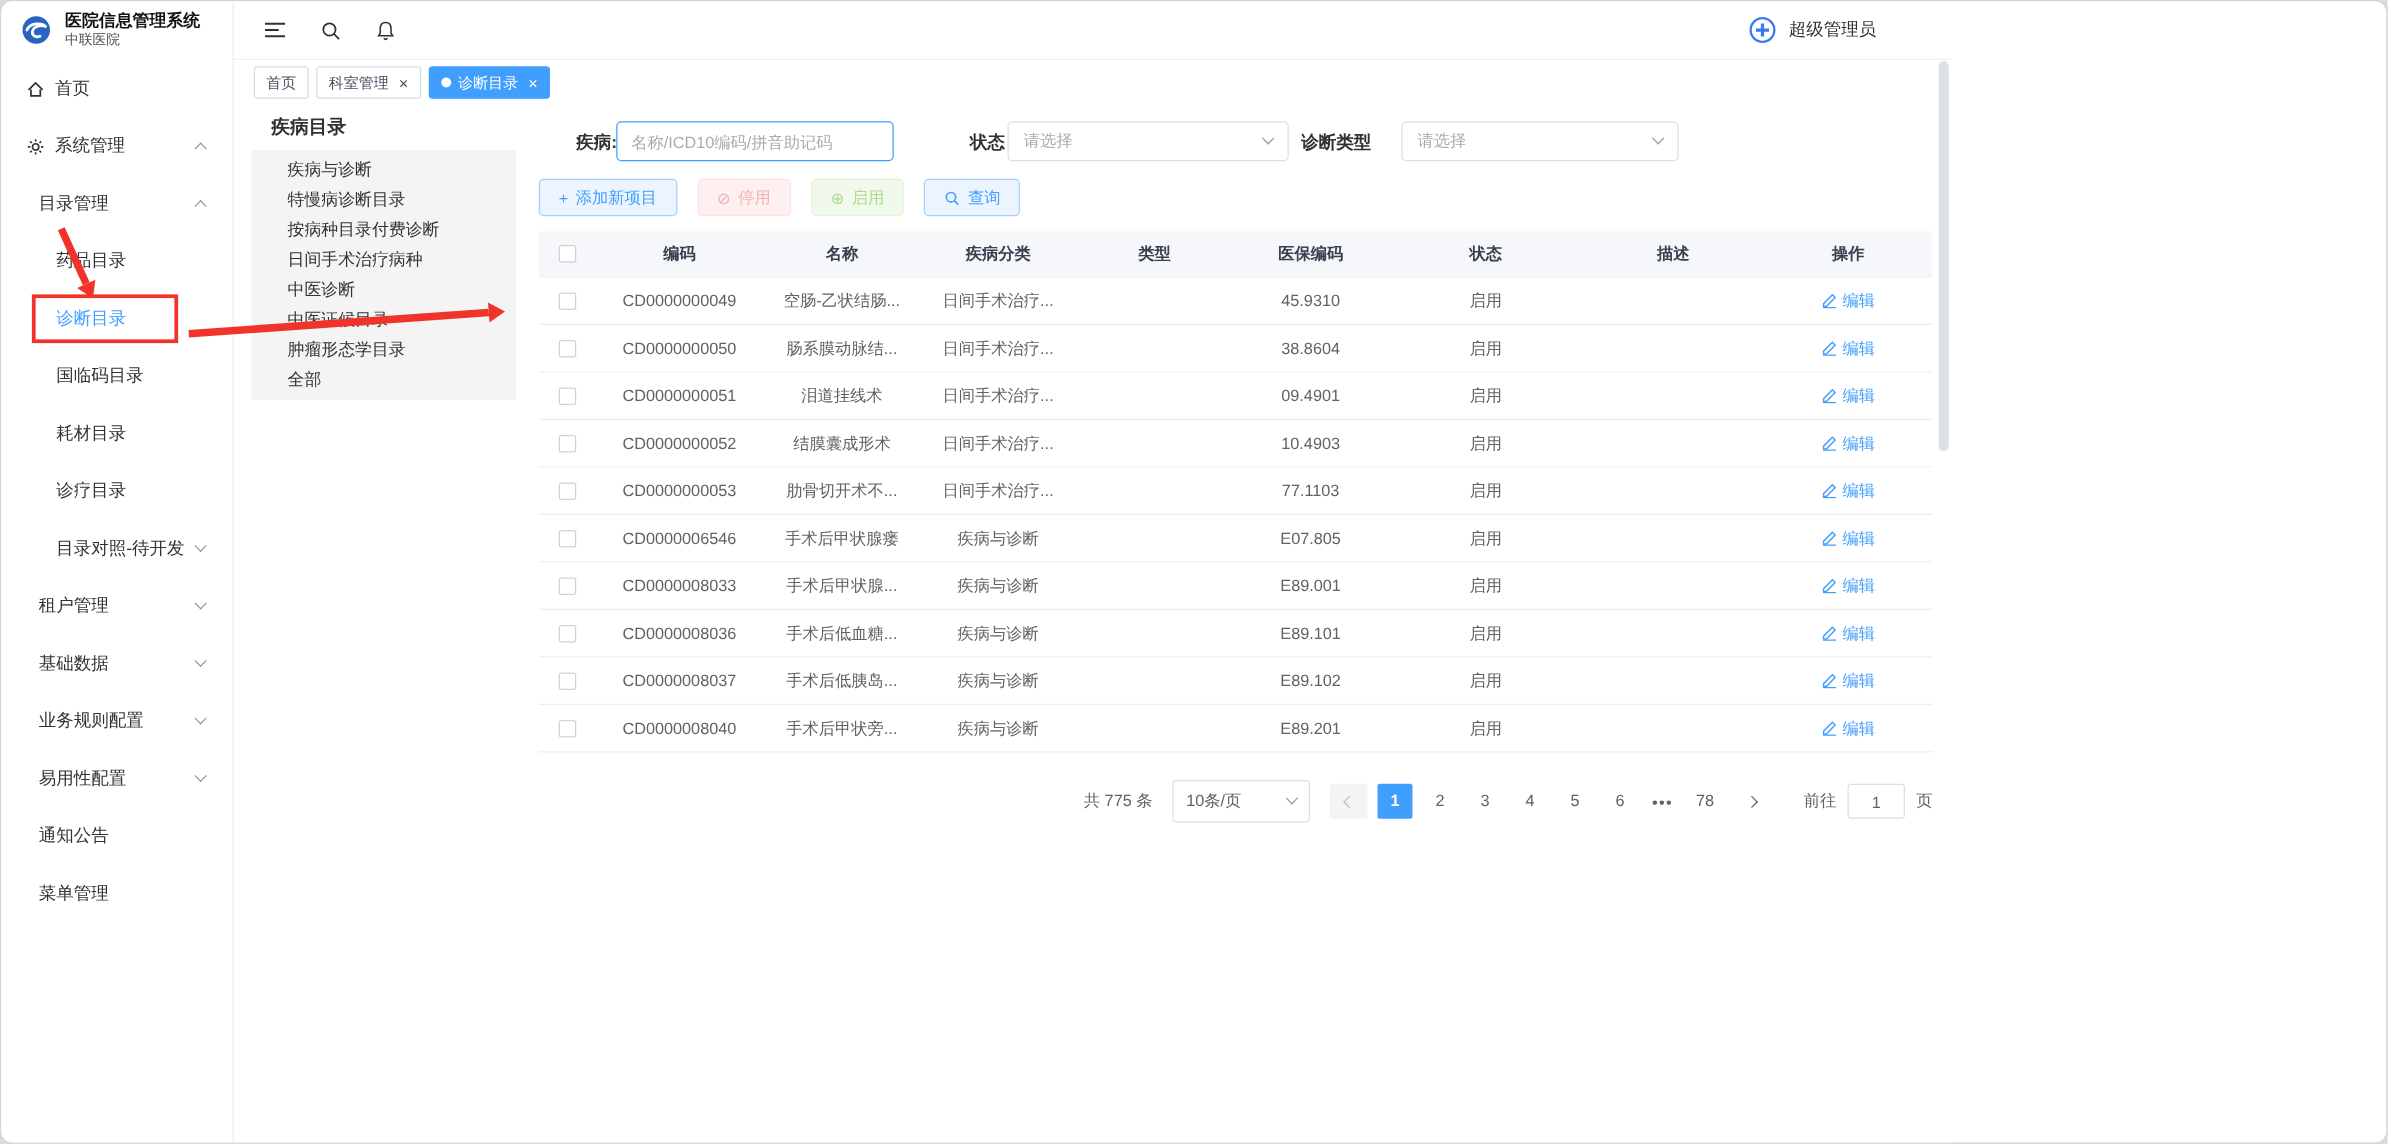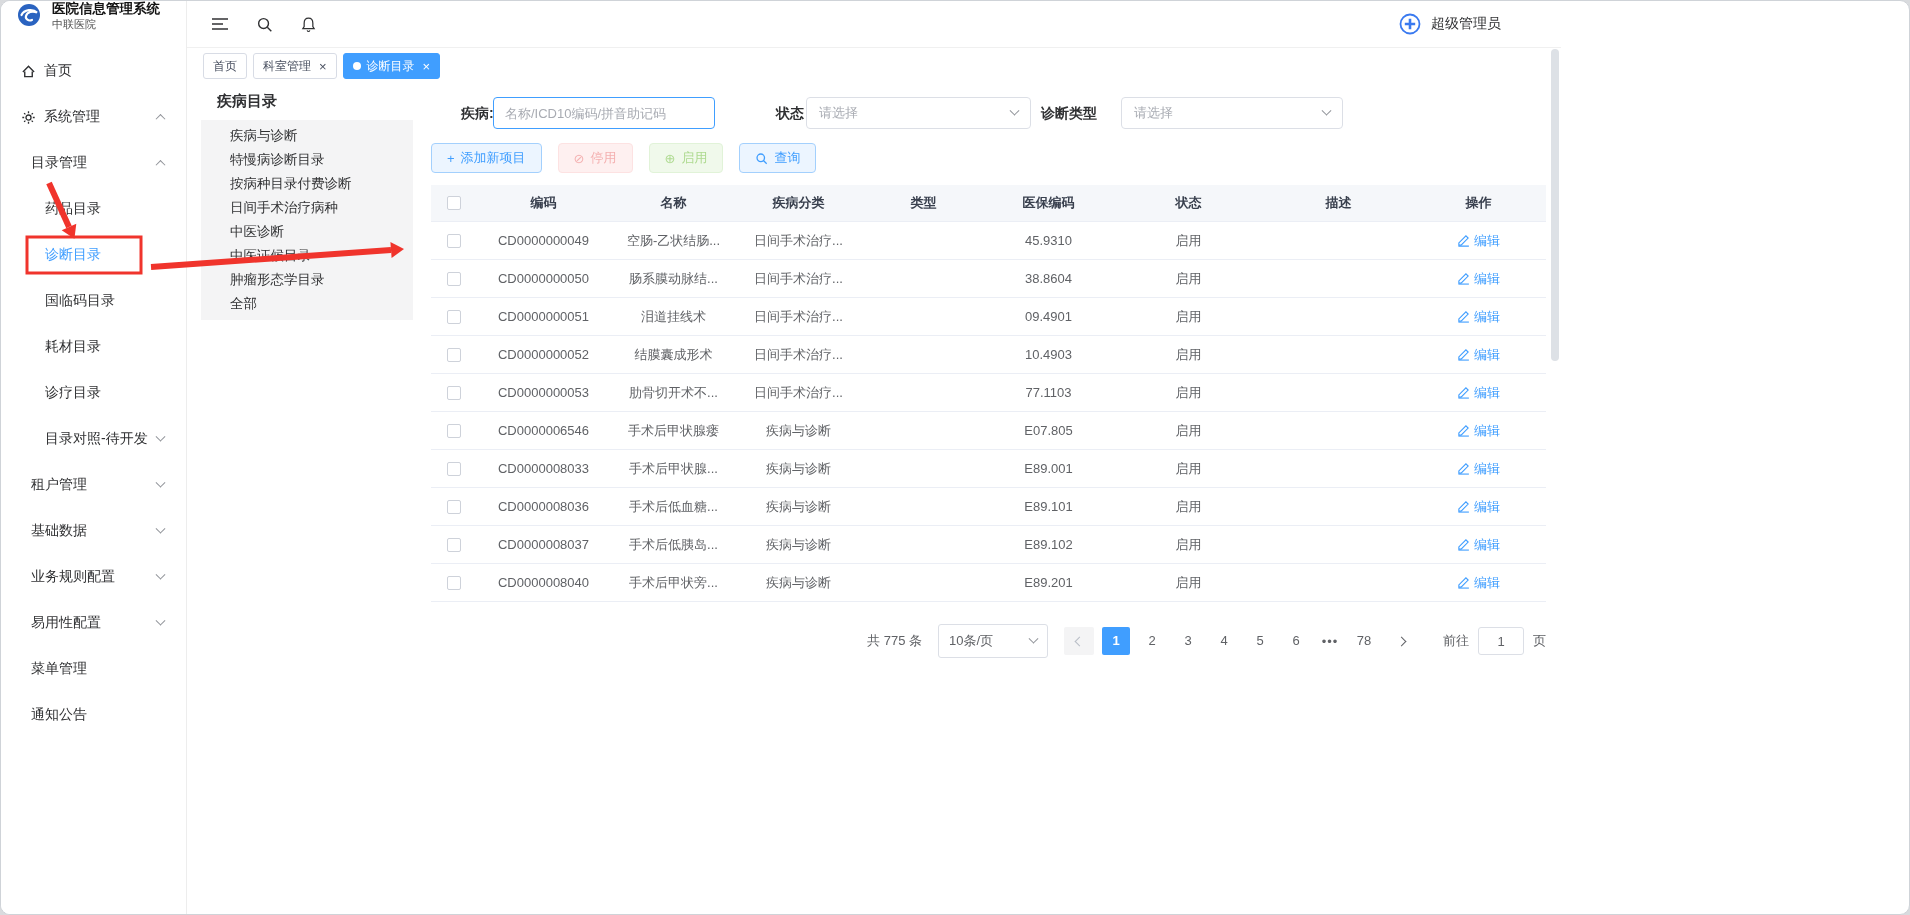--- a/index.html
+++ b/index.html
@@ -4,21 +4,21 @@
 <style>
   * { margin:0; padding:0; box-sizing:border-box; }
   html,body { background:#d9dbde; }
   body { font-family:"Liberation Sans","DejaVu Sans",sans-serif; }
   .page { position:relative; width:1910px; height:915px; background:#fff; border:1px solid #cfd3d8;
           border-radius:10px; overflow:hidden; color:#303133; }
 
   
   .sidebar { position:absolute; left:0; top:0; width:186px; height:100%; background:#fff;
              border-right:1px solid #ededed; z-index:2; }
-  .brand { height:47px; display:flex; align-items:flex-start; gap:8px; padding:0 8px 0 13px; }
+  .brand { height:47px; display:flex; align-items:center; gap:8px; padding:0 8px 0 13px; }
   .brand-text { line-height:1.25; }
   .brand-title { font-size:13.5px; font-weight:bold; color:#141414; }
   .brand-sub { font-size:11px; color:#4d4d4d; }
   .mi { height:46px; display:flex; align-items:center; font-size:14px; color:#303133; cursor:pointer; }
   .mi.lvl1 { padding-left:20px; }
   .mi.lvl2 { padding-left:30px; }
   .mi.lvl3 { padding-left:44px; }
   .mi-icon { margin-right:8px; flex:0 0 auto; display:block; }
   .mi .caret { margin-left:auto; margin-right:22px; }
   .mi.active .mi-label { color:#409eff; }
@@ -201,25 +201,25 @@
         <span class="mi-label">业务规则配置</span>
         <span class="caret down"></span>
       </div>
 
       <div class="mi lvl2">
         <span class="mi-label">易用性配置</span>
         <span class="caret down"></span>
       </div>
 
       <div class="mi lvl2">
+        <span class="mi-label">通知公告</span>
+      </div>
+
+      <div class="mi lvl2">
         <span class="mi-label">菜单管理</span>
-      </div>
-
-      <div class="mi lvl2">
-        <span class="mi-label">通知公告</span>
       </div>
     </nav>
   </aside>
 
   <header class="topbar">
     <div class="tb-icons">
       <span class="tb-icon">
         <svg width="18" height="14" viewBox="0 0 18 14">
           <line x1="1" y1="2" x2="17" y2="2" stroke="#303133" stroke-width="1.6"></line>
           <line x1="1" y1="7" x2="12" y2="7" stroke="#303133" stroke-width="1.6"></line>

